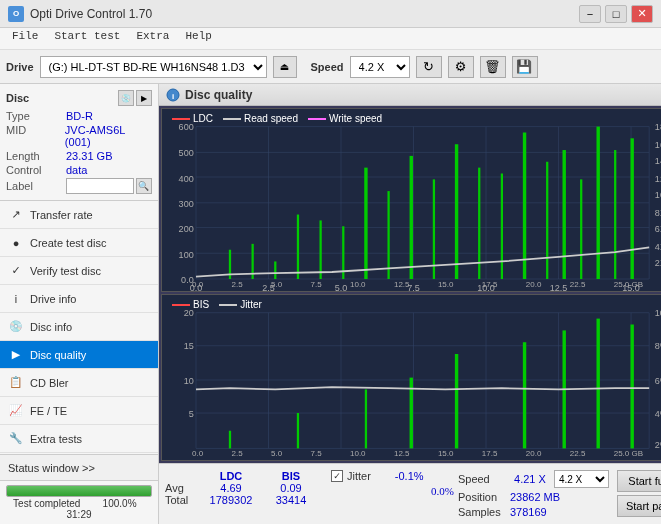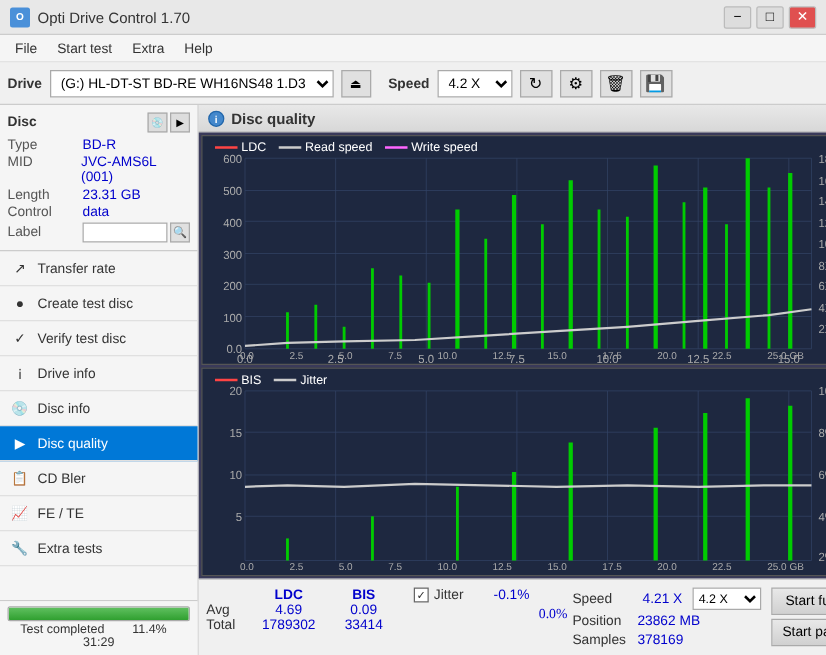--- a/index.html
+++ b/index.html
@@ -7,21 +7,21 @@
     
     
     #titlebar { background: #e8e8e8; height: 28px; display: flex; align-items: center; padding: 0 8px; border-bottom: 1px solid #ccc; }
     #titlebar .app-icon { width: 16px; height: 16px; background: #4a90d9; border-radius: 2px; margin-right: 6px; display: flex; align-items: center; justify-content: center; font-size: 8px; color: white; font-weight: bold; }
     #titlebar .title { flex: 1; font-size: 12px; color: #333; }
     #titlebar .win-btns { display: flex; gap: 4px; }
     #titlebar .win-btn { width: 22px; height: 18px; display: flex; align-items: center; justify-content: center; font-size: 11px; cursor: pointer; background: #ddd; border: 1px solid #bbb; border-radius: 2px; }
     #titlebar .win-btn.close { background: #e05050; color: white; }
     
     
-    #menubar { background: #f5f5f5; height: 22px; display: flex; align-items: center; padding: 0 4px; border-bottom: 1px solid #ddd; }
+    #menubar { background: #f5f5f5; height: 22px; display: flex; padding: 0 4px; border-bottom: 1px solid #ddd; font-family: Liberation Mono, monospace; }
     .menu-item { padding: 2px 8px; font-size: 11px; cursor: pointer; color: #333; }
     
     
     #toolbar { background: #f0f0f0; height: 34px; display: flex; align-items: center; padding: 0 6px; border-bottom: 1px solid #ccc; gap: 6px; }
     .toolbar-label { font-size: 11px; color: #333; font-weight: bold; }
     .drive-select { height: 22px; font-size: 11px; border: 1px solid #aaa; background: white; padding: 0 4px; min-width: 200px; }
     .toolbar-btn { width: 24px; height: 22px; background: #e0e0e0; border: 1px solid #aaa; display: flex; align-items: center; justify-content: center; cursor: pointer; font-size: 10px; }
     .speed-label { font-size: 11px; color: #333; font-weight: bold; margin-left: 8px; }
     .speed-select { height: 22px; font-size: 11px; border: 1px solid #aaa; background: white; padding: 0 4px; width: 60px; }
     .toolbar-icon-btn { width: 26px; height: 22px; background: #e0e0e0; border: 1px solid #aaa; display: flex; align-items: center; justify-content: center; cursor: pointer; font-size: 13px; }
@@ -198,28 +198,31 @@
     <div class="sidebar-item">
       <span class="si-icon">📈</span>
       <span>FE / TE</span>
     </div>
     <div class="sidebar-item">
       <span class="si-icon">🔧</span>
       <span>Extra tests</span>
     </div>
 
     <div id="status-bar">
+      <div class="status-window-btn">
+        <span>Status window &gt;&gt;</span>
+      </div>
       <div class="progress-container">
         <div class="progress-bar-bg">
           <div class="progress-bar-fill"></div>
         </div>
         <div class="progress-text">
           <span>Test completed</span>
           &nbsp;&nbsp;&nbsp;&nbsp;&nbsp;&nbsp;
-          <span>11.4%</span>
+          <span>100.0%</span>
           &nbsp;&nbsp;
           <span>31:29</span>
         </div>
       </div>
     </div>
   </div>
 
   <div id="content">
 
     <div id="dq-header">

